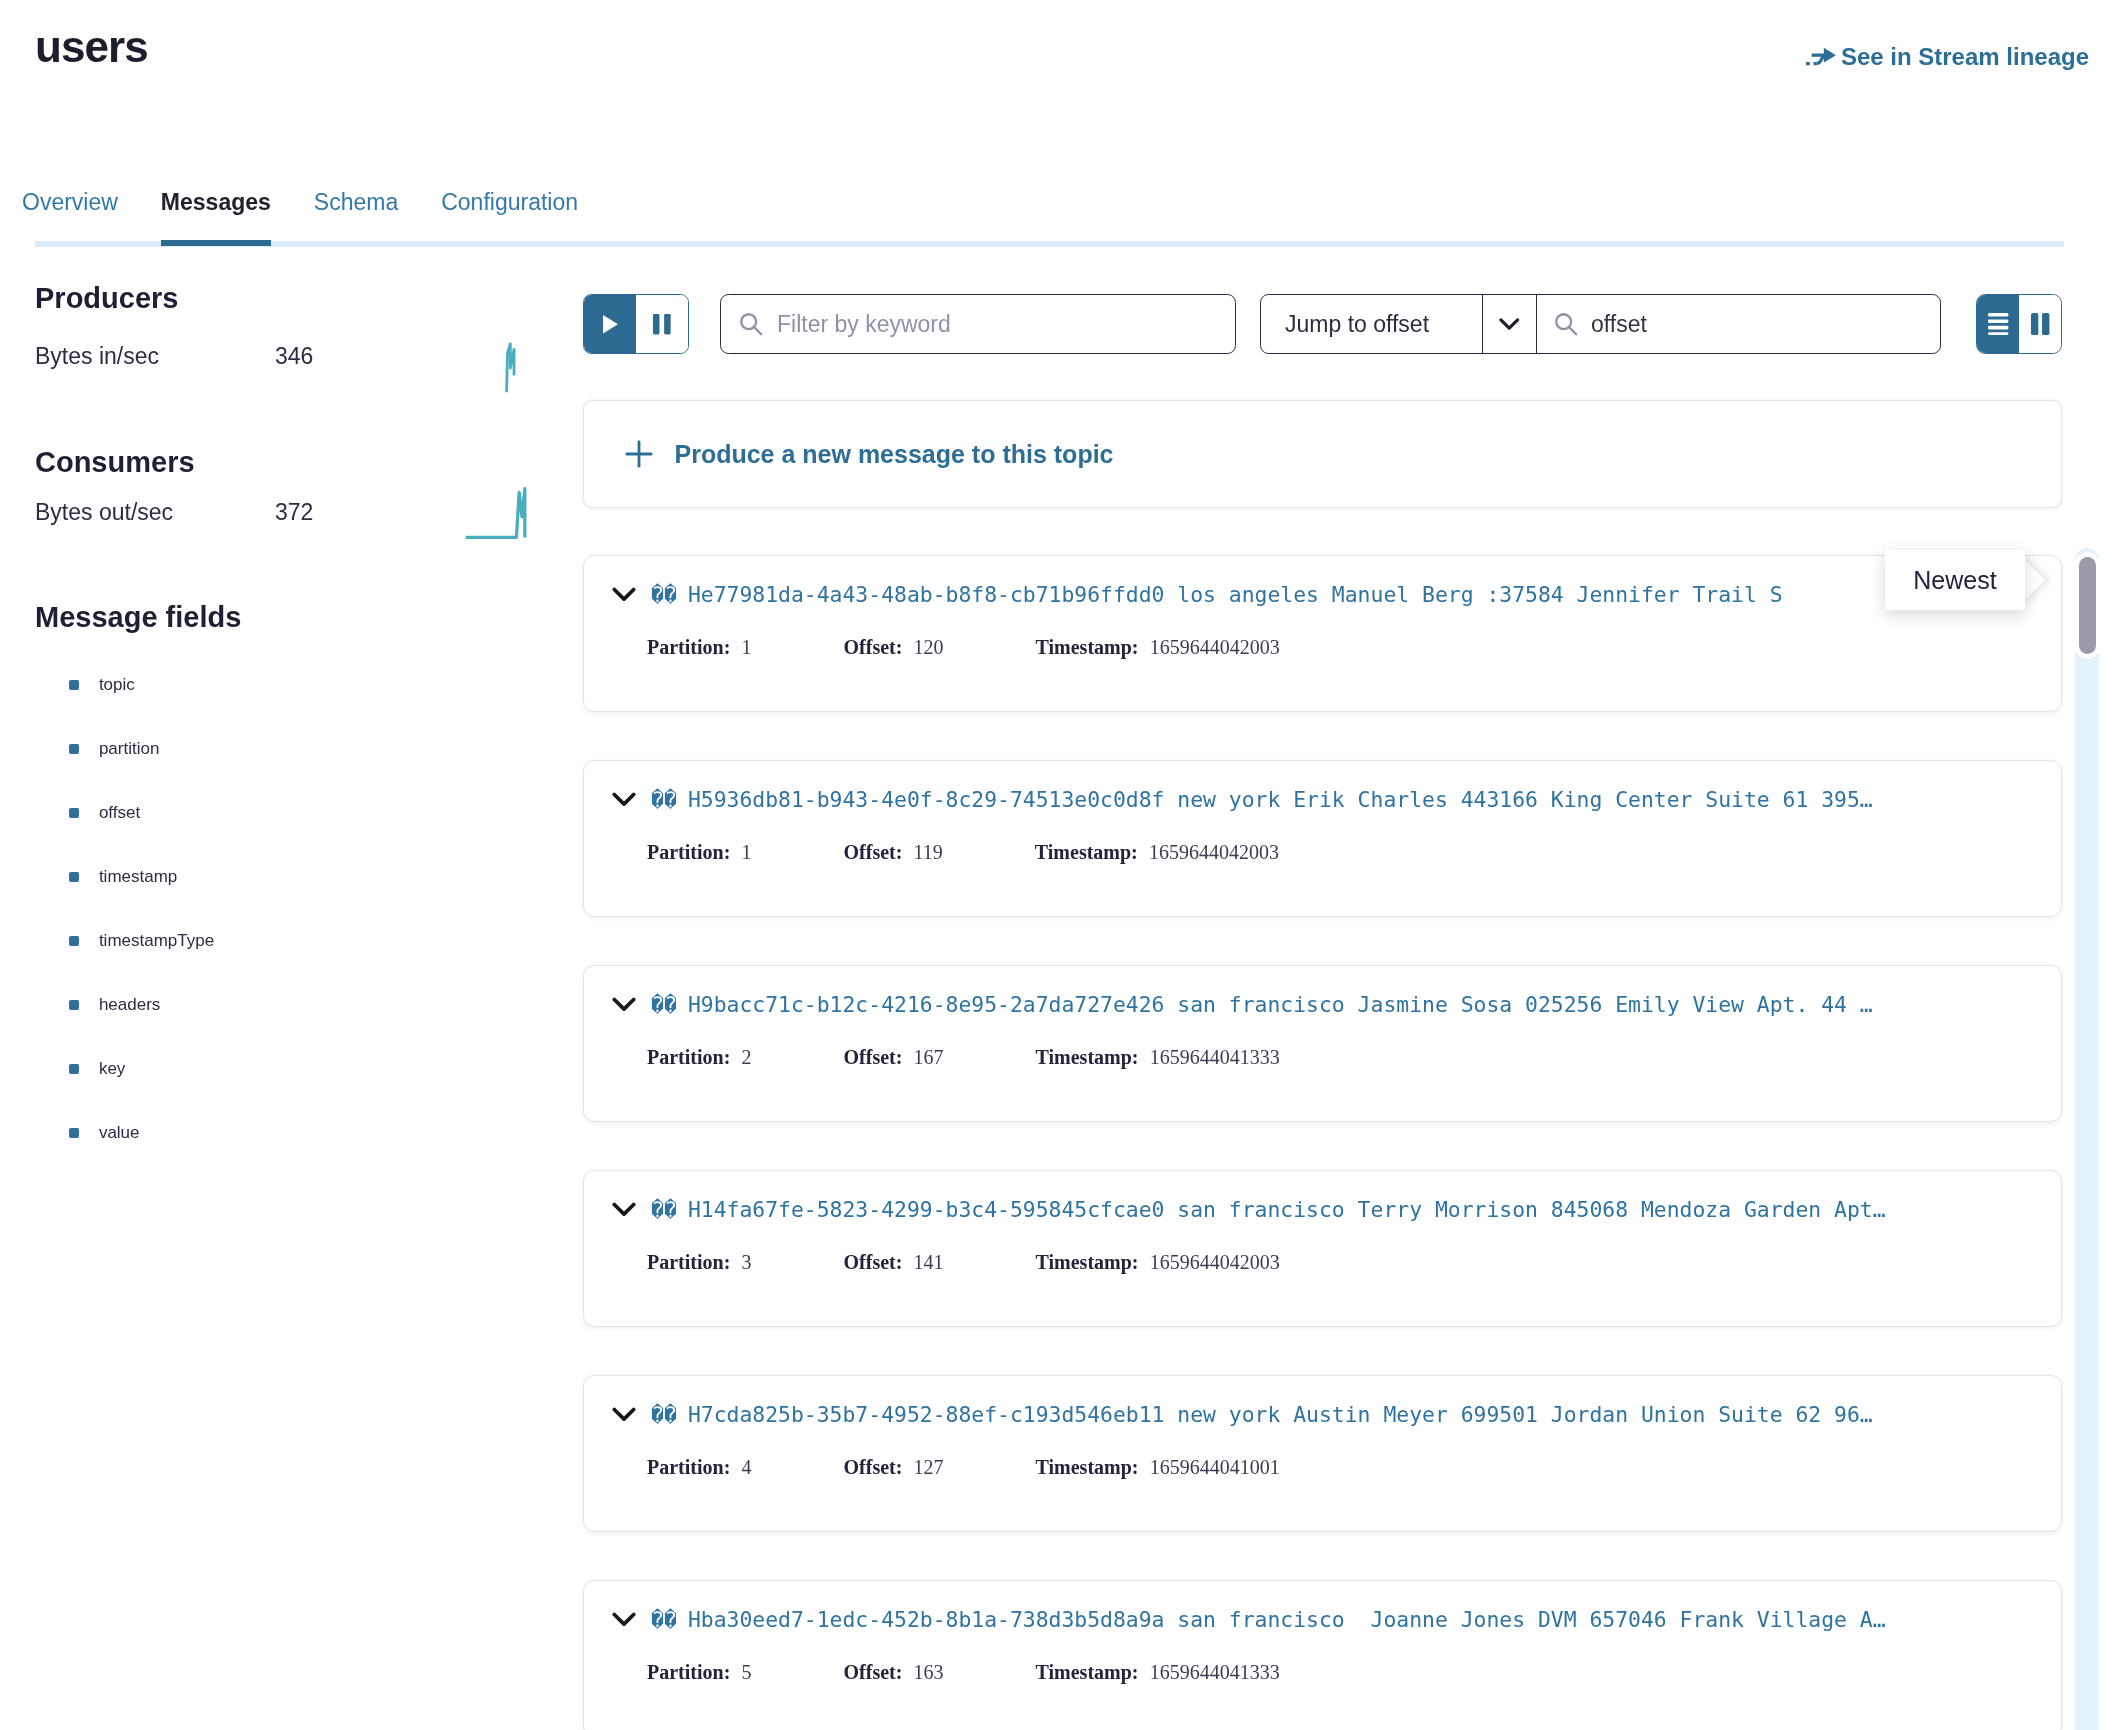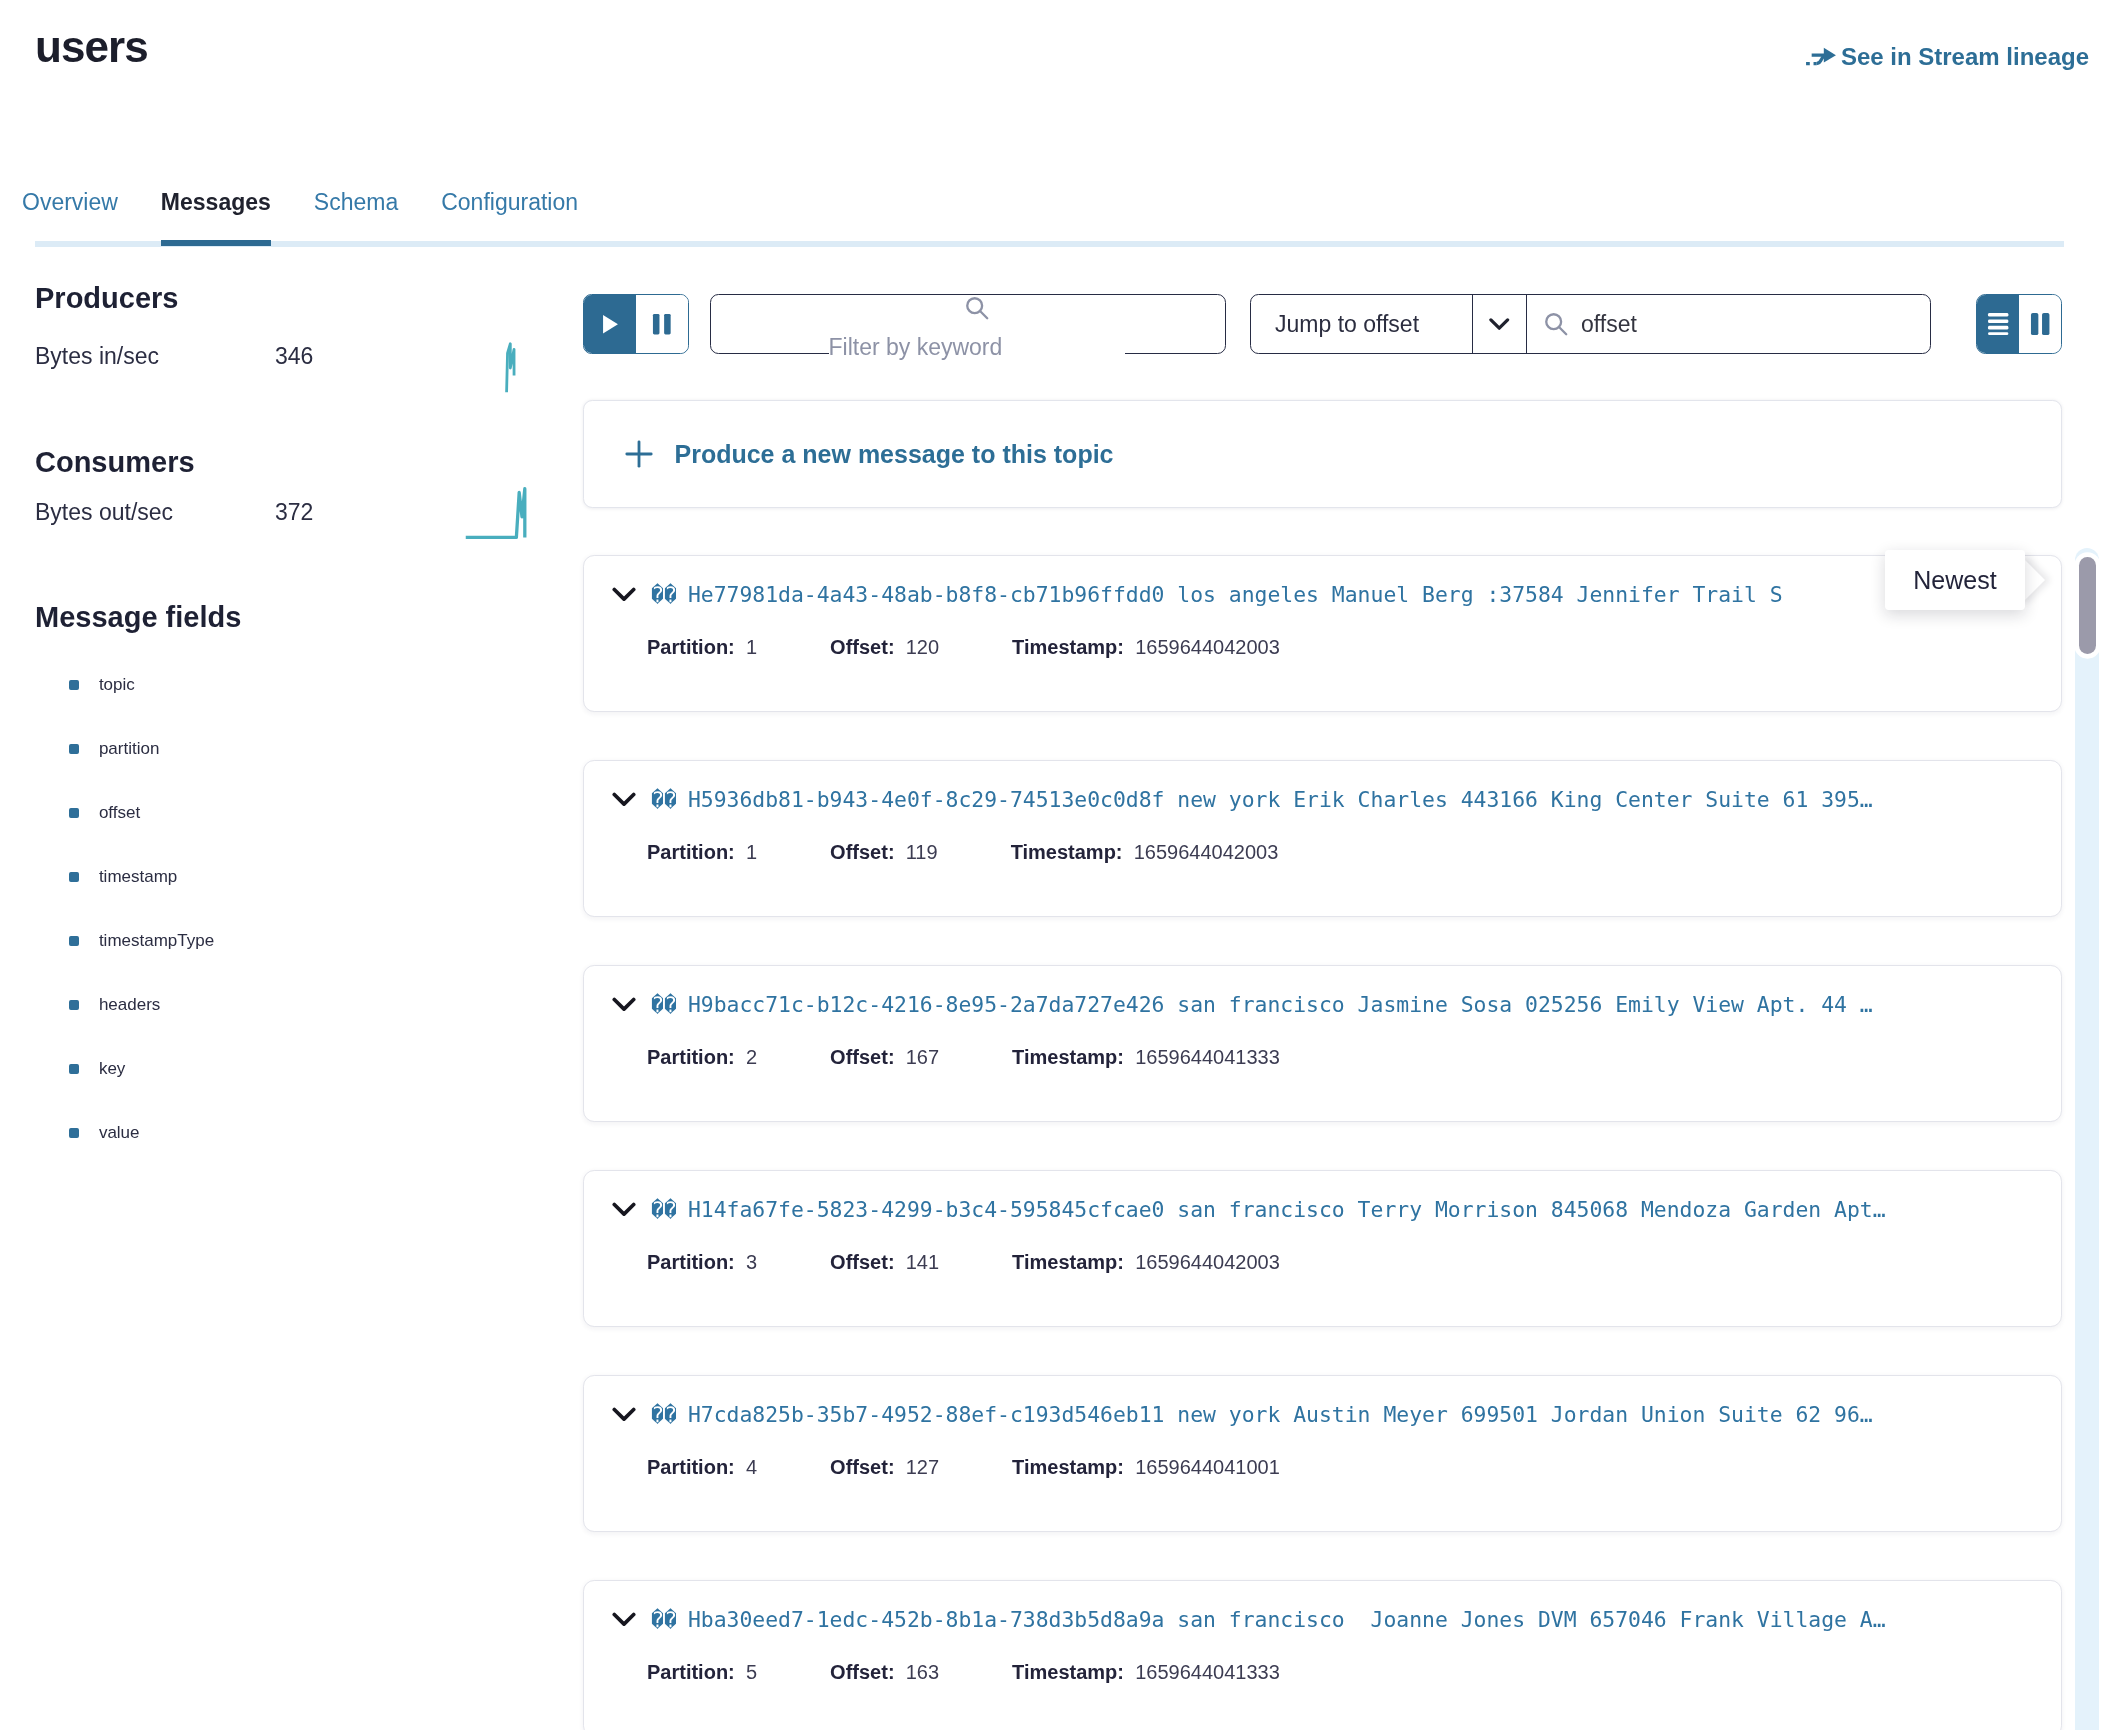--- a/index.html
+++ b/index.html
@@ -42,21 +42,21 @@
   .main { position:absolute; left:583px; top:294px; width:1479px; }
 
   .toolbar { display:flex; align-items:stretch; height:60px; }
   .playpause { width:106px; border:1.9px solid #2d6a92; border-radius:8.4px; overflow:hidden;
                display:flex; flex:none; cursor:pointer; }
   .seg { flex:1; display:flex; align-items:center; justify-content:center; }
   .seg-play  { background:#2d6a92; }
   .seg-pause { background:#ffffff; }
   .input-box { border:1.9px solid #272c44; border-radius:8.4px; display:flex; align-items:center;
                background:#fff; }
-  .filter-box { width:516px; margin-left:21px; padding-left:17px; gap:13px;flex-direction:column; }
+  .filter-box { width:516px; margin-left:31px; padding-left:17px; gap:13px; }
   .filter-box input { border:none; outline:none; font-size:23px; flex:1;
                       font-family:"Liberation Sans",sans-serif; color:#33343f; }
   .filter-box input::placeholder { color:#8d92a6; }
   .combo { width:681px; margin-left:24px; }
   .combo-label { flex:0 0 221px; padding-left:24px; font-size:23px; color:#2b2d3f;
                  cursor:pointer; }
   .combo-chev { flex:0 0 54px; height:100%; border-left:1.9px solid #272c44;
                 display:flex; align-items:center; justify-content:center; cursor:pointer; }
   .combo-search { flex:1; height:100%; border-left:1.9px solid #272c44; display:flex;
                   align-items:center; gap:12px; padding-left:16px; }
@@ -74,22 +74,22 @@
 
   .messages-list { margin-top:47px; }
   .msg-card { position:relative; height:157px; margin-bottom:48px; background:#fff;
               border:1.4px solid #e3e4eb; border-radius:11.2px;
               box-shadow:0 1.9px 5.6px rgba(30,30,60,.06); cursor:pointer; }
   .msg-line1 { position:absolute; left:28px; top:26px; right:22.4px; display:flex;
                align-items:center; gap:15px; overflow:hidden; }
   .msg-chevron { flex:none; display:flex; }
   .msg-text { font-family:"DejaVu Sans Mono", monospace; font-size:21.4px; color:#2f73a1;
               white-space:pre; overflow:hidden; display:flex; gap:11.2px; }
-  .msg-line2 { position:absolute; left:63px; top:80px; display:flex; gap:73px;
-               font-family:Liberation Sans, sans-serif; font-size:20px;text-align:center; }
+  .msg-line2 { position:absolute; left:63px; top:80px; display:flex; gap:92px;
+               font-family:Liberation Serif, serif; font-size:20px;text-align:center; }
   .kv { display:flex; }
   .kv .k { font-weight:700; color:#23233a; }
   .kv .v { color:#3c3c52; margin-left:11.2px; }
 
   
   .tooltip { position:absolute; left:1885px; top:550px; z-index:10; }
   .tooltip-arrow { position:absolute; right:-13px; top:13px; width:34px; height:34px;
                    background:#ffffff; transform:rotate(45deg);
                    box-shadow:3.7px -3.7px 7.5px rgba(20,20,40,.10); z-index:1; }
   .tooltip-box { position:relative; z-index:2; width:140px; height:60px; background:#ffffff;

